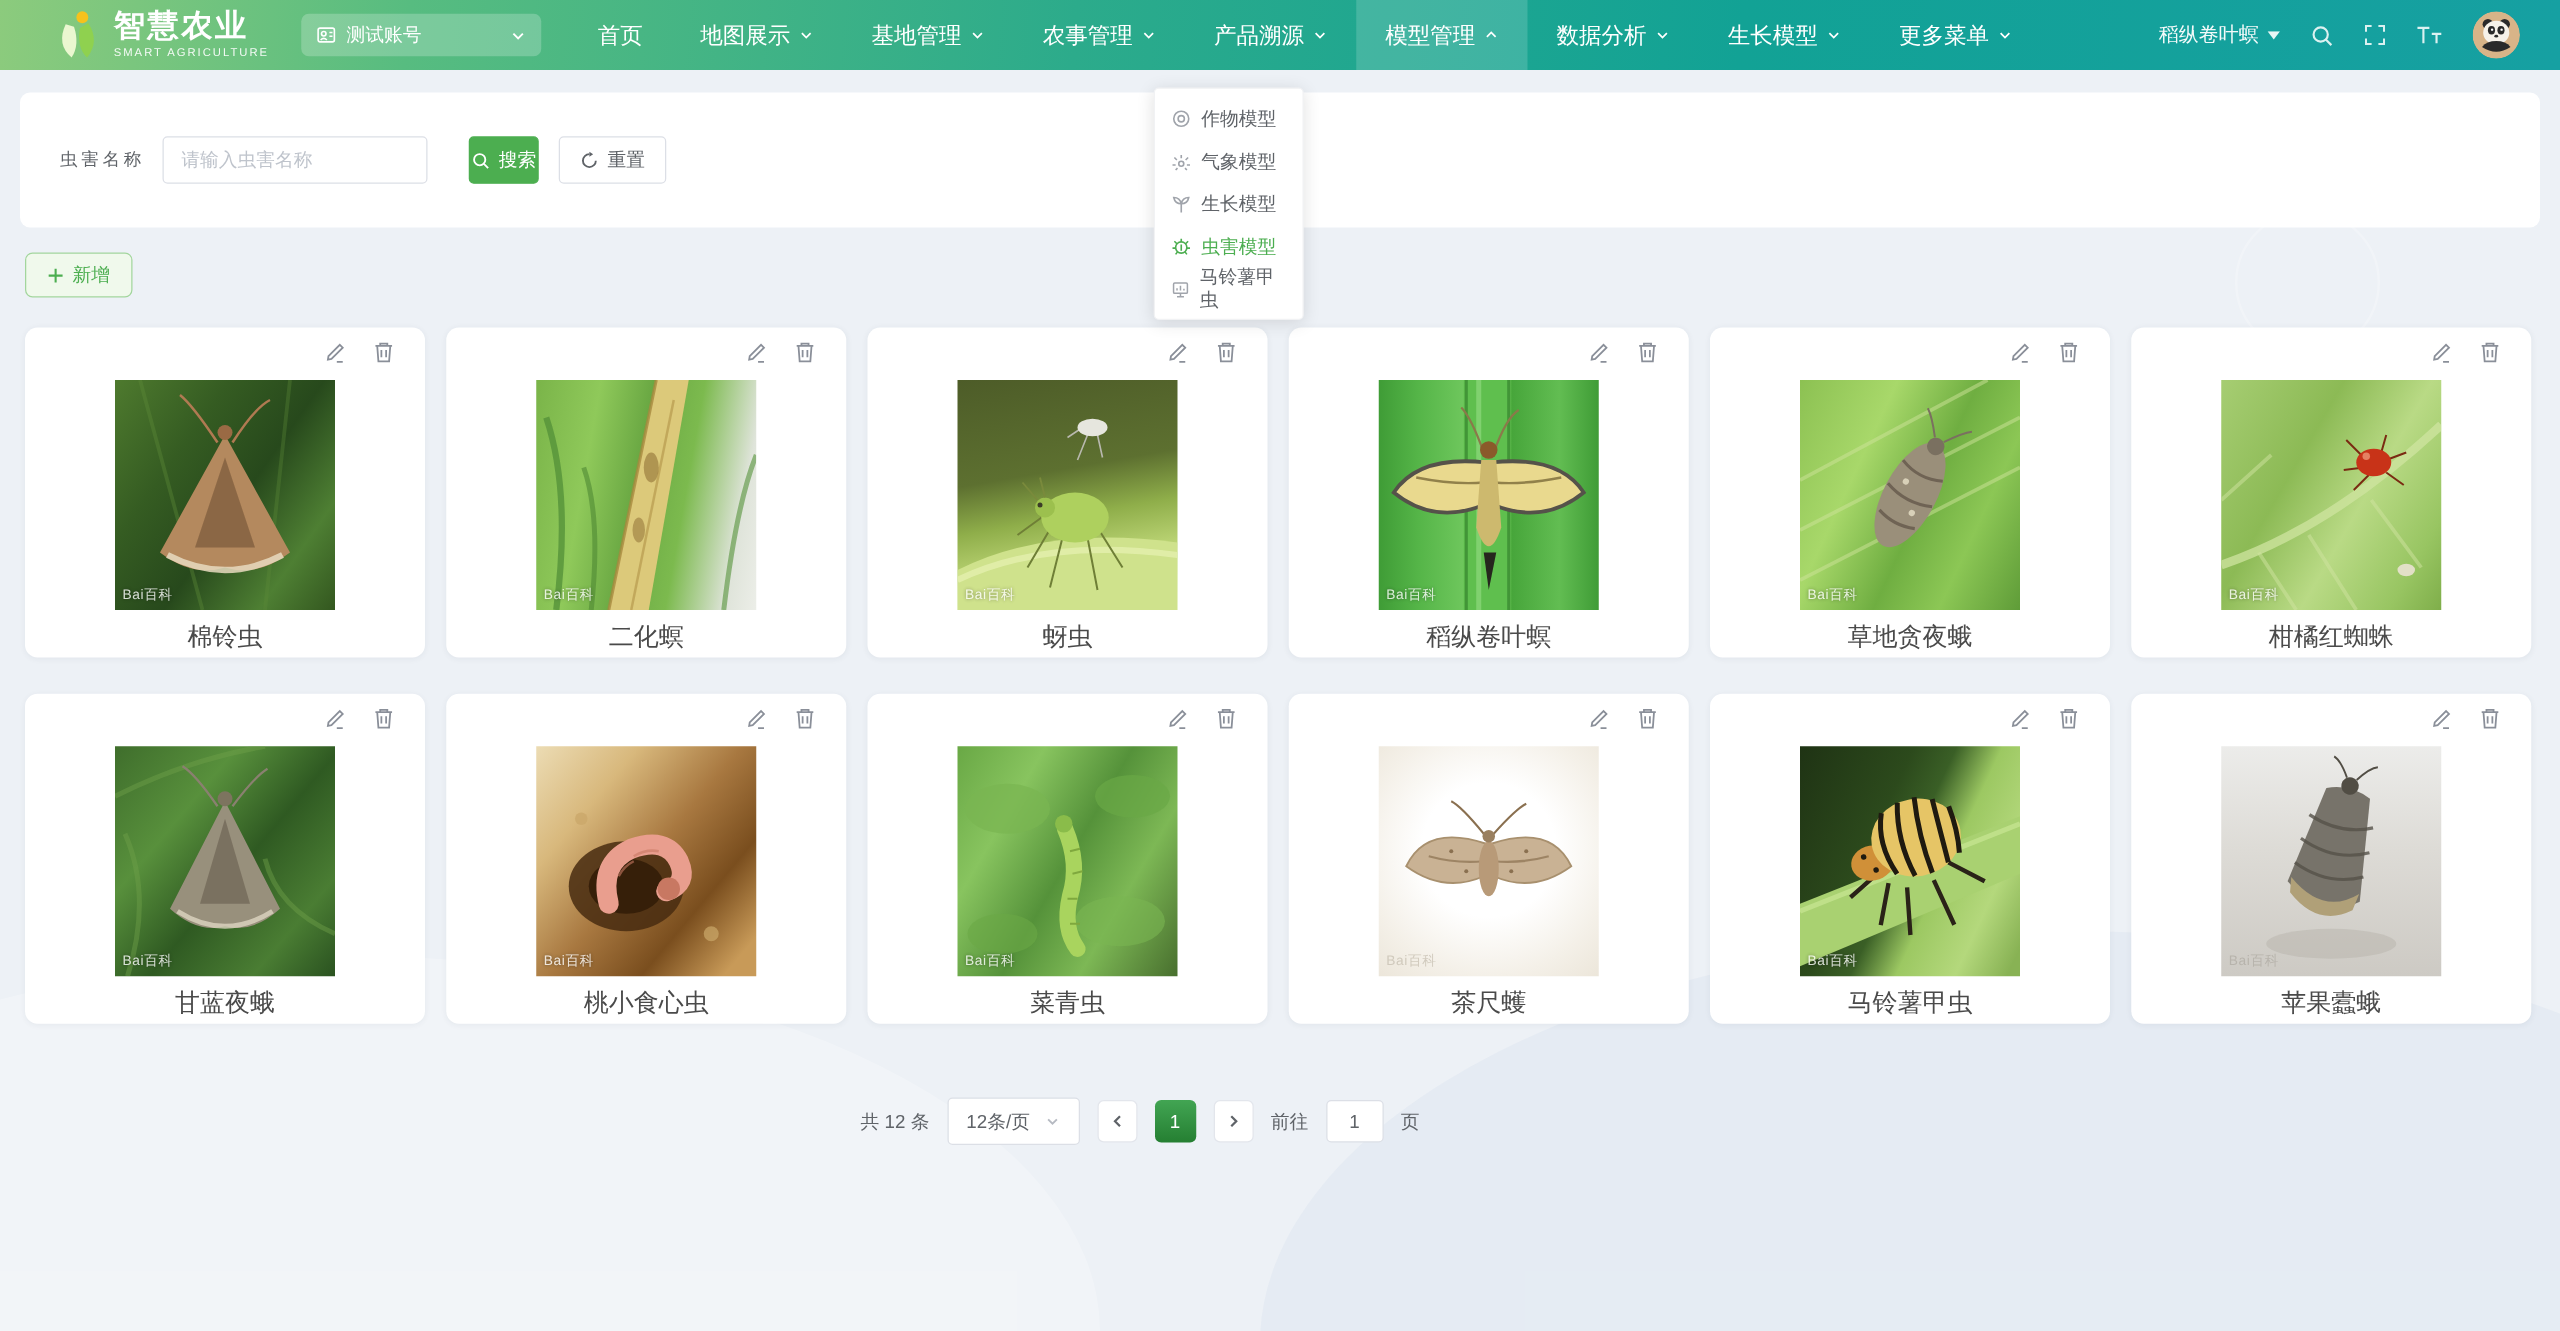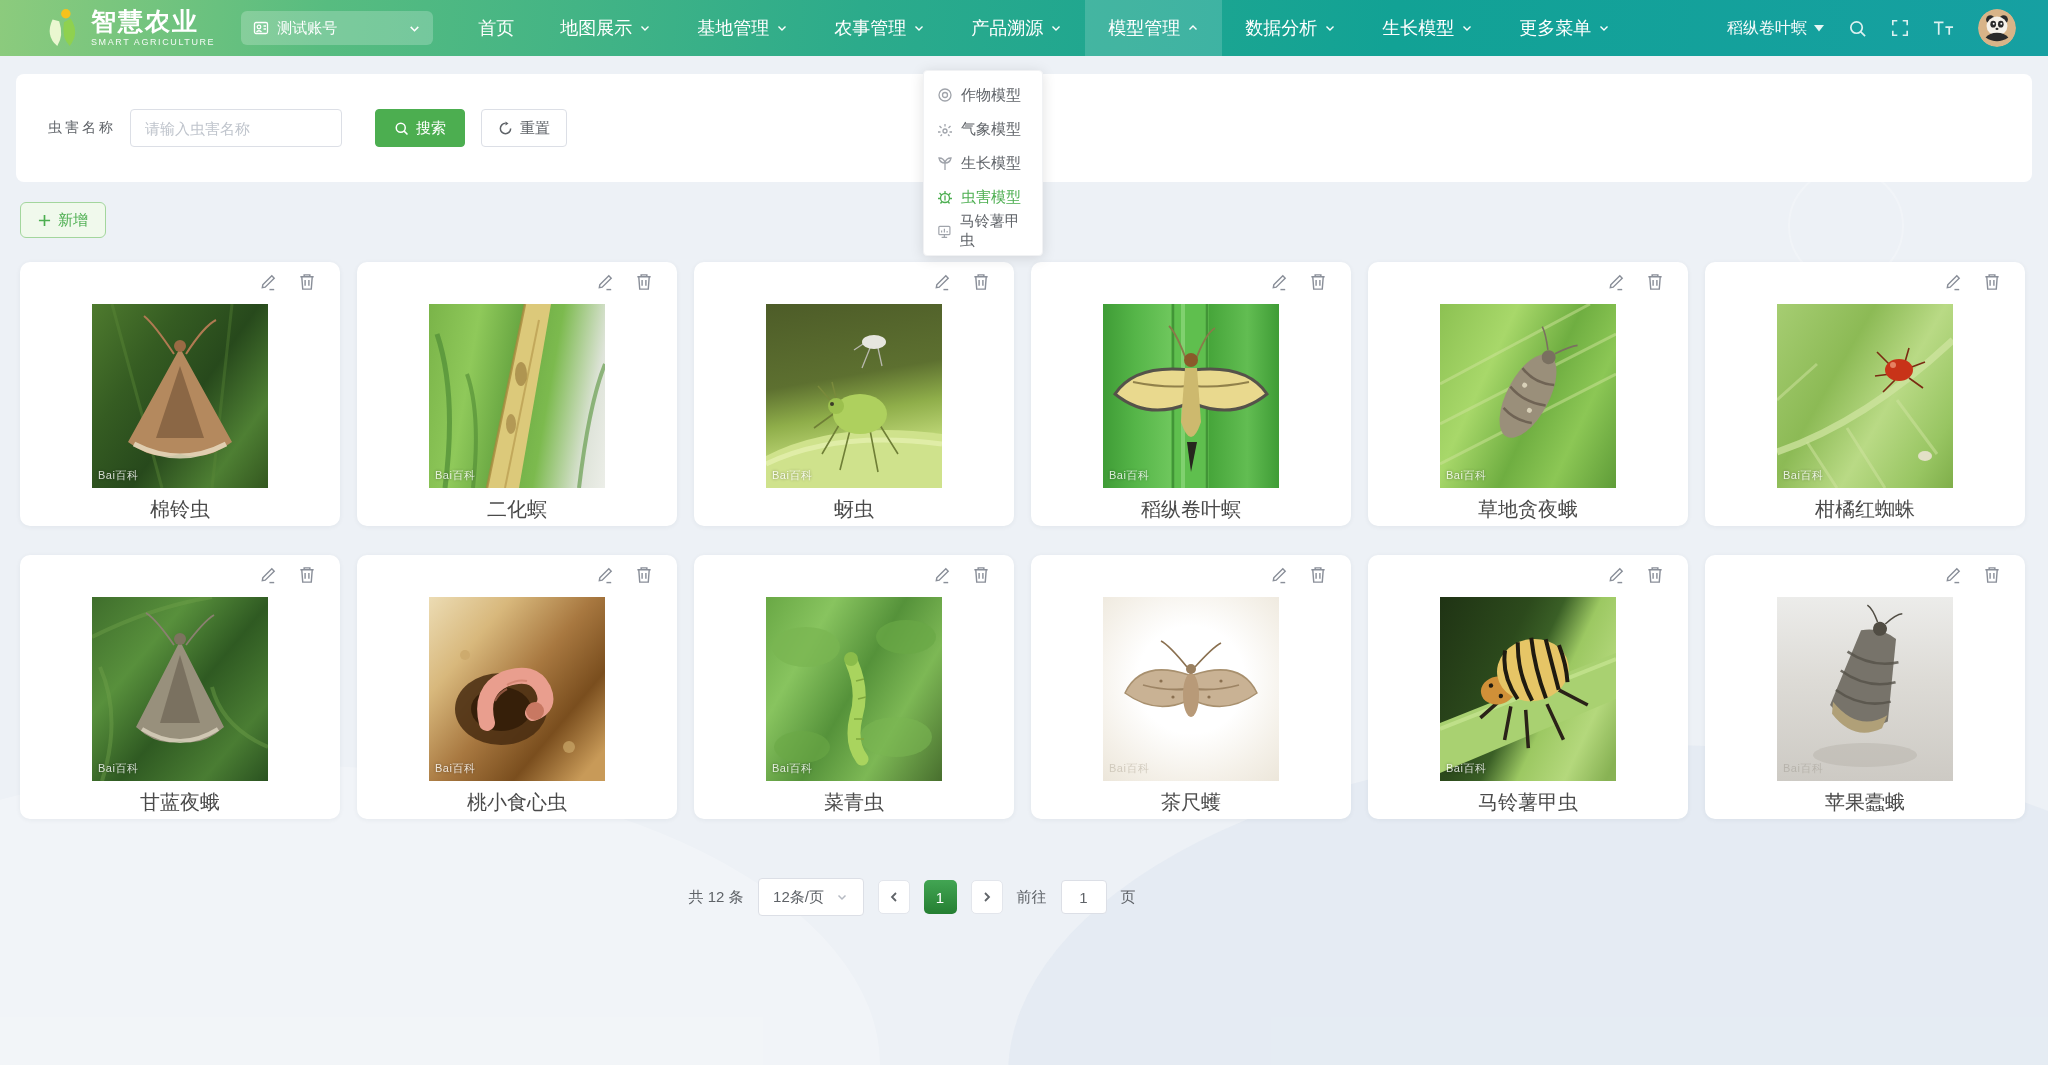--- a/index.html
+++ b/index.html
@@ -59,21 +59,21 @@
     display:flex; align-items:center; padding:0 32px;
   }
   .filter-label { font-size:14px; color:#5f6368; letter-spacing:3px; margin-right:14px; }
   .filter-input {
     width:212px; height:38px; border:1px solid #dcdfe6; border-radius:4px;
     padding:0 14px; font-size:15px; color:#333; box-sizing:border-box; margin-right:33px;
     outline:none; font-family:"Liberation Sans",sans-serif;
   }
   .filter-input::placeholder { color:#bfc4cc; }
   .btn { display:flex; align-items:center; justify-content:center; gap:7px; border-radius:4px; font-size:15px; cursor:pointer; font-family:"Liberation Sans",sans-serif; }
-  .btn-search { background:#4cae50; border:1px solid #4cae50; color:#fff; height:38px; padding:0 18px; margin-right:16px; }
+  .btn-search { background:#4cae50; border:1px solid #4cae50; color:#fff; height:38px; padding:0 1px; margin-right:16px; }
   .btn-reset  { background:#fff; border:1px solid #dcdfe6; color:#5f6368; height:38px; padding:2px 16px; }
 
   
   .btn-add {
     position:absolute; z-index:10; left:20px; top:202px; width:86px; height:36px;
     background:#f0f9ec; border:1px solid #a3d69d; border-radius:6px; color:#4cae50;
   }
 
   
   .card-grid {

